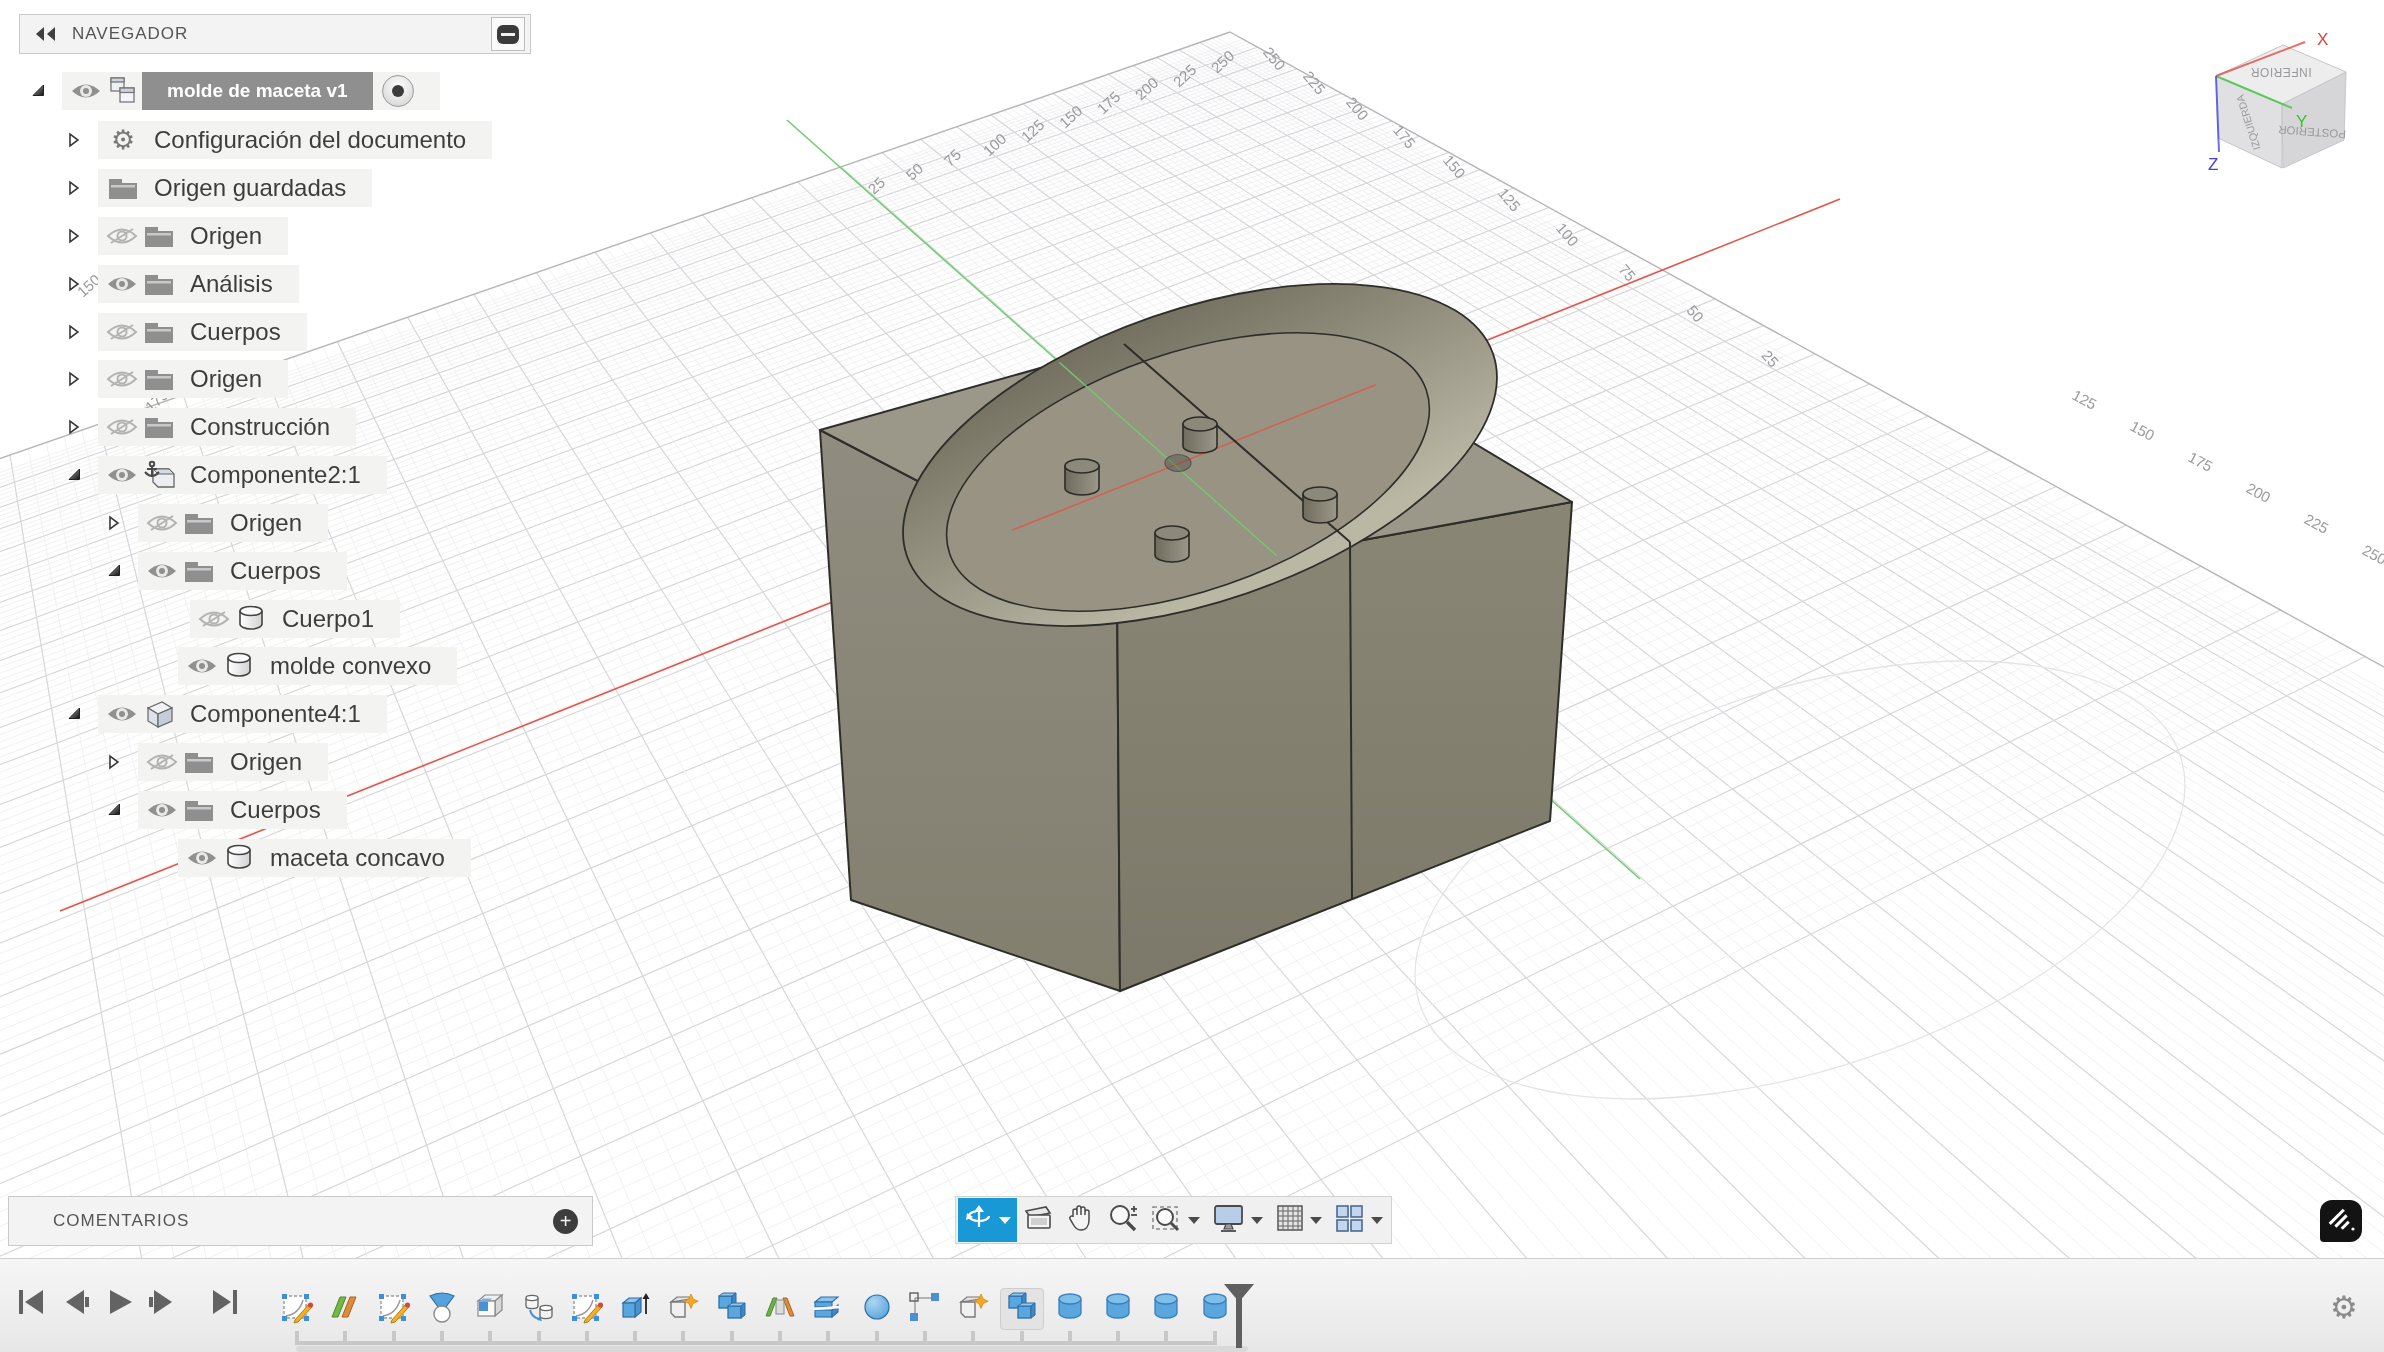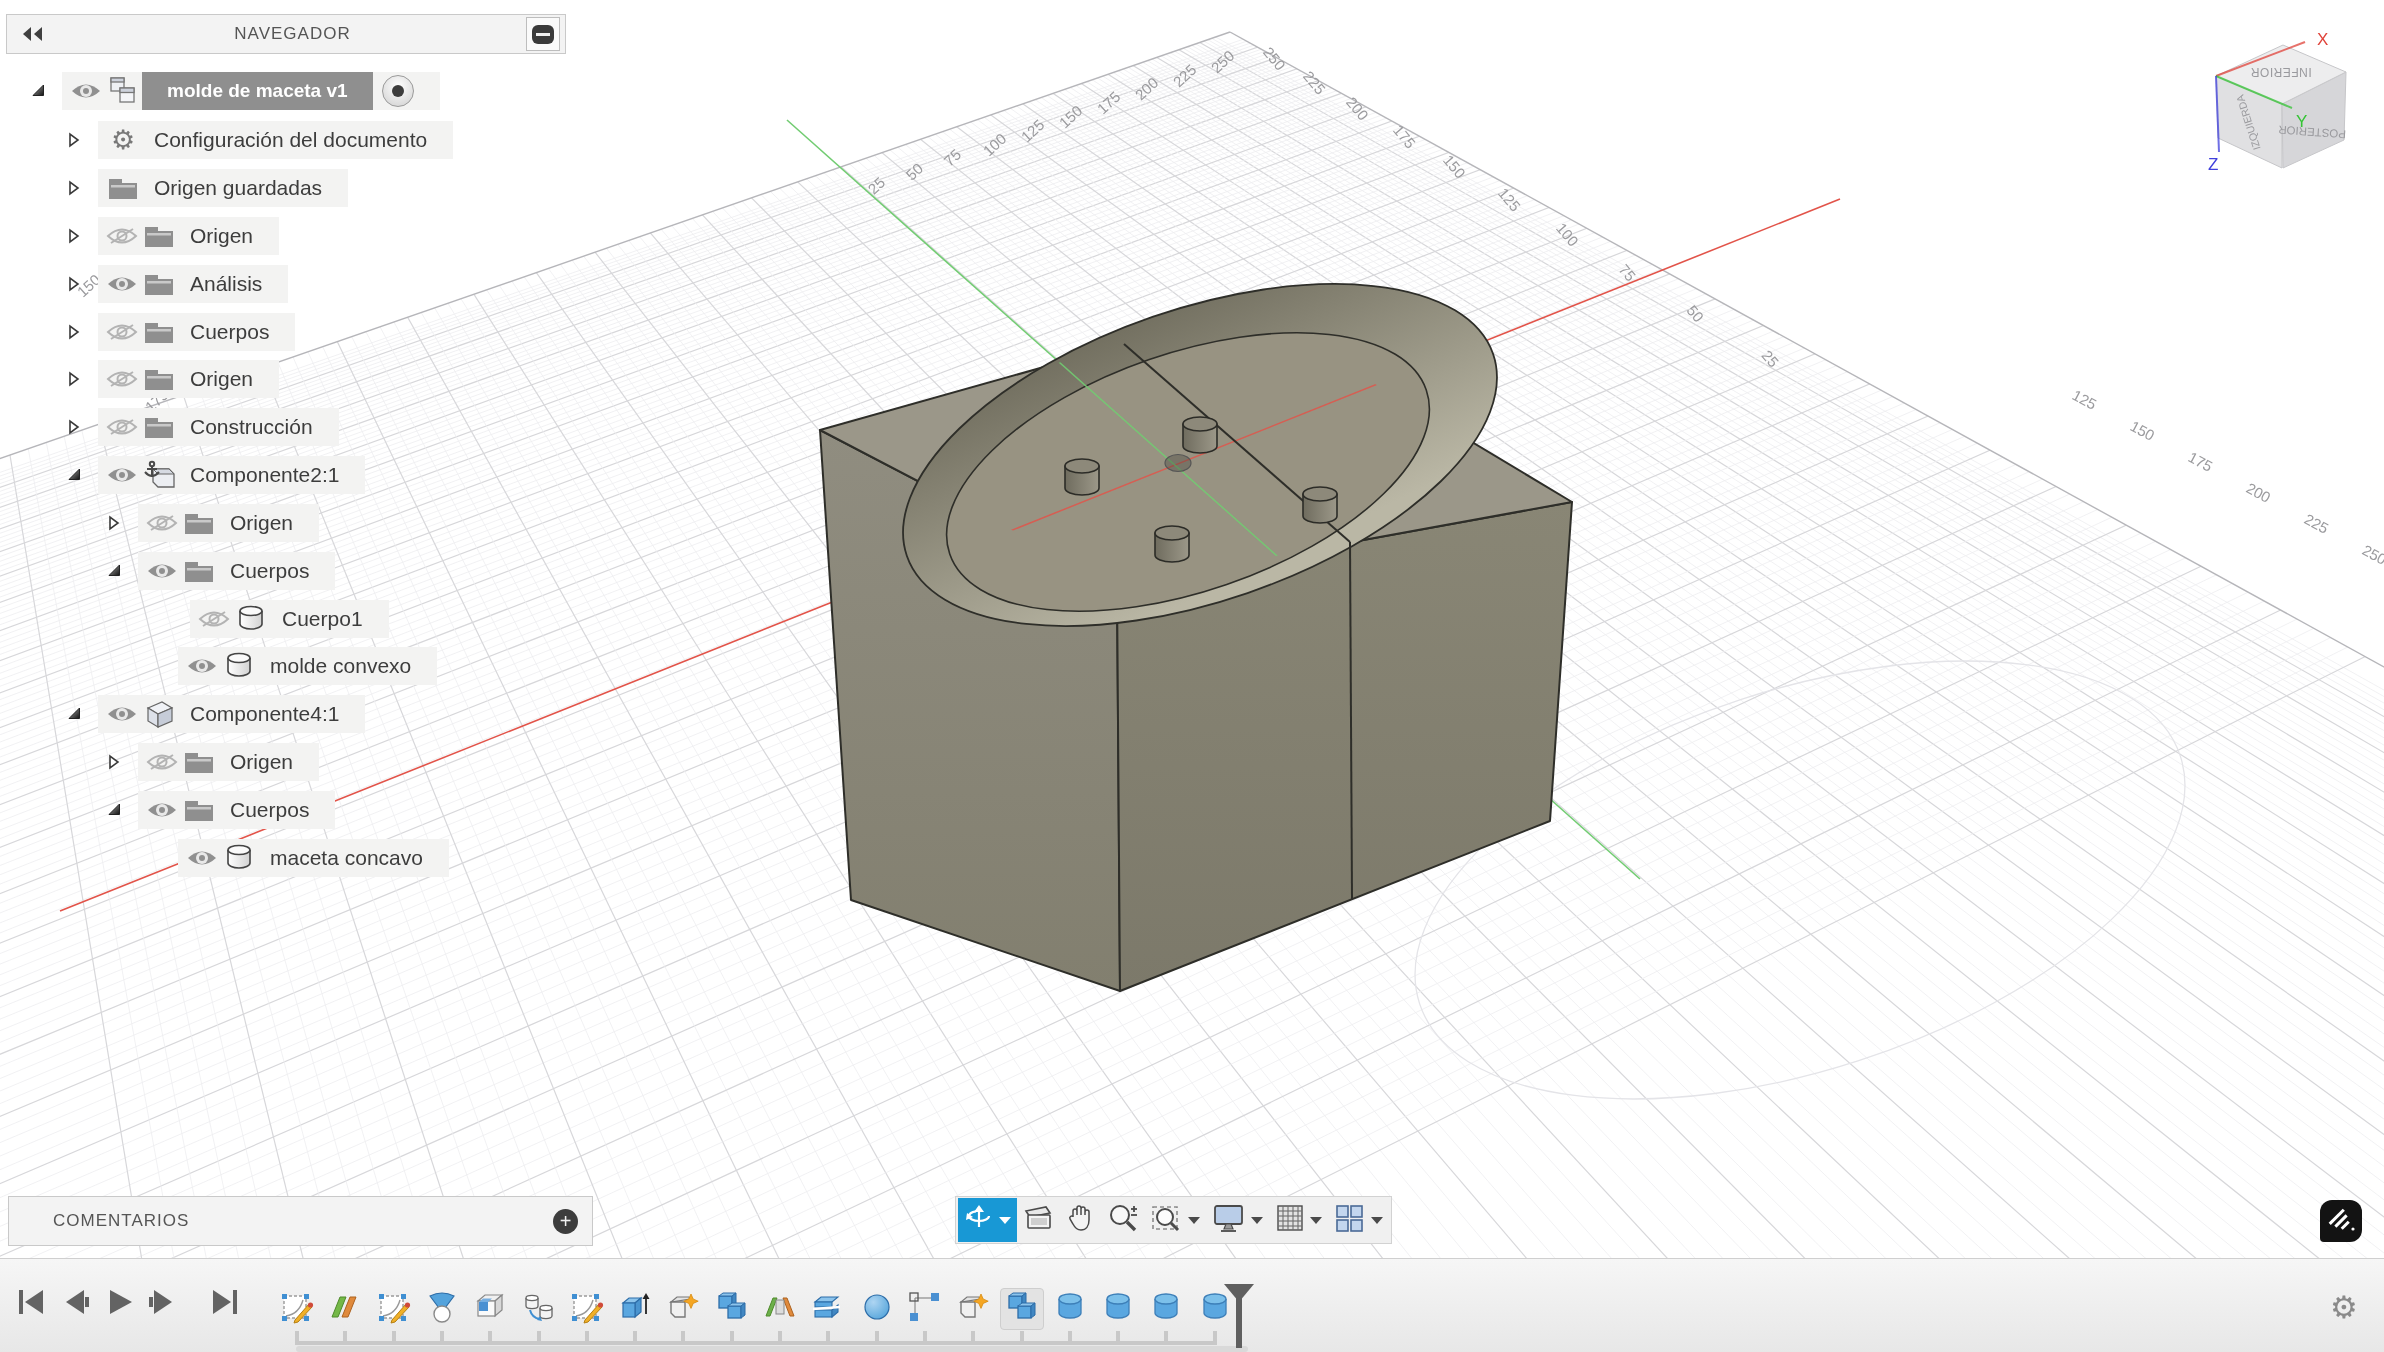--- a/index.html
+++ b/index.html
@@ -2,35 +2,35 @@
 <html><head>
 <meta charset="utf-8">
 <style>
   html,body{margin:0;padding:0;background:#fff;width:2384px;height:1352px;overflow:hidden;
     font-family:"Liberation Sans",sans-serif;-webkit-font-smoothing:antialiased;}
   #stage{position:relative;width:2384px;height:1352px;background:#fff;overflow:hidden;}
   #canvas-svg{position:absolute;left:0;top:0;}
   .gridtick{position:absolute;font-size:15px;color:#9b9b9e;white-space:nowrap;}
   
   .panelbar{position:absolute;background:#f3f3f3;border:1px solid #c9c9c9;display:flex;align-items:center;box-sizing:border-box;}
-  #nav-header{left:6px;top:14px;width:560px;height:40px;text-align:center;}
+  #nav-header{left:19px;top:14px;width:512px;height:40px;}
   #nav-header .title,#comments-bar .title{font-size:17px;color:#555;letter-spacing:1px;margin-left:14px;flex:1;}
   .dblchev{margin-left:14px;display:flex;}
   .sqbtn{width:32px;height:32px;background:#fafafa;border:1px solid #bdbdbd;display:flex;align-items:center;justify-content:center;margin-right:5px;cursor:pointer;}
   .minusglyph{width:22px;height:19px;background:#3a3a3a;border-radius:6px;position:relative;}
   .minusglyph:after{content:"";position:absolute;left:4px;right:4px;top:8px;height:3px;background:#efefef;}
   #comments-bar{left:8px;top:1196px;width:585px;height:50px;}
   .pluscircle{width:25px;height:25px;border-radius:50%;background:#3d3d3d;color:#f2f2f2;display:flex;align-items:center;justify-content:center;font-size:20px;margin-right:14px;cursor:pointer;}
   
   .trow{position:absolute;height:38px;display:flex;align-items:center;}
   .tri{width:32px;height:38px;display:flex;align-items:center;justify-content:flex-start;cursor:pointer;flex:none;}
   .rowbg{display:flex;align-items:center;height:38px;background:#f3f3f2;padding-left:6px;padding-right:26px;justify-content:space-between;}
   .cell{display:flex;align-items:center;justify-content:center;flex:none;cursor:pointer;}
   .eyecell{width:36px;}.iconcell{width:38px;}
-  .tlabel{font-size:21px;color:#3d3d3d;padding-left:12px;white-space:nowrap;}
+  .tlabel{font-size:24px;color:#3d3d3d;padding-left:12px;white-space:nowrap;}
   .rootlabel{font-size:19px;font-weight:bold;color:#fff;background:#8f8f8f;height:38px;line-height:38px;padding:0 25px;white-space:nowrap;}
   .radio{width:30px;height:30px;border-radius:50%;border:1px solid #9a9a9a;margin-left:9px;background:radial-gradient(circle at 50% 35%,#ffffff,#cfcfcf);display:flex;align-items:center;justify-content:center;cursor:pointer;}
   .radio i{width:12px;height:12px;border-radius:50%;background:#3c3c3c;}
   .gearglyph{font-size:27px;color:#787878;line-height:1;}
   
   #display-toolbar{position:absolute;left:955px;top:1196px;height:48px;background:#f0f0f0;border:1px solid #d2d2d2;display:flex;align-items:center;padding:0 2px;box-sizing:border-box;}
   .dtool{height:44px;display:flex;align-items:center;justify-content:center;padding:0 6px;cursor:pointer;}
   .dtool.active{background:#1898d5;}
   .caret{width:0;height:0;border-left:6px solid transparent;border-right:6px solid transparent;border-top:7px solid #4a4a4a;margin-left:5px;}
   .dtool.active .caret{border-top-color:#fff;}

